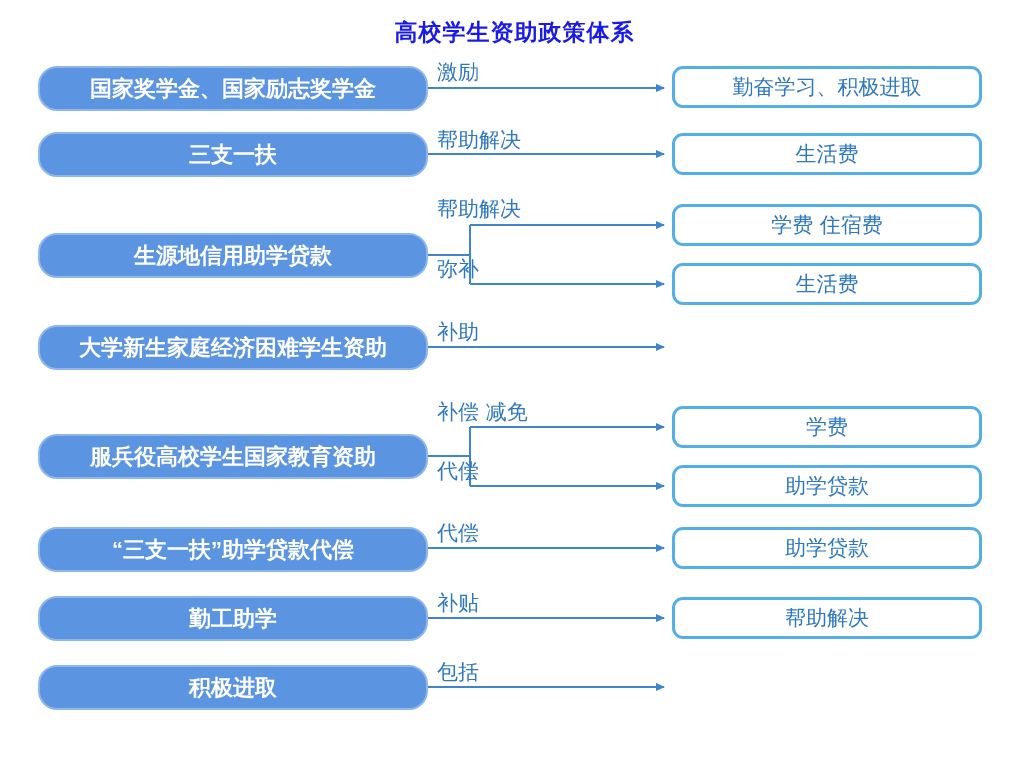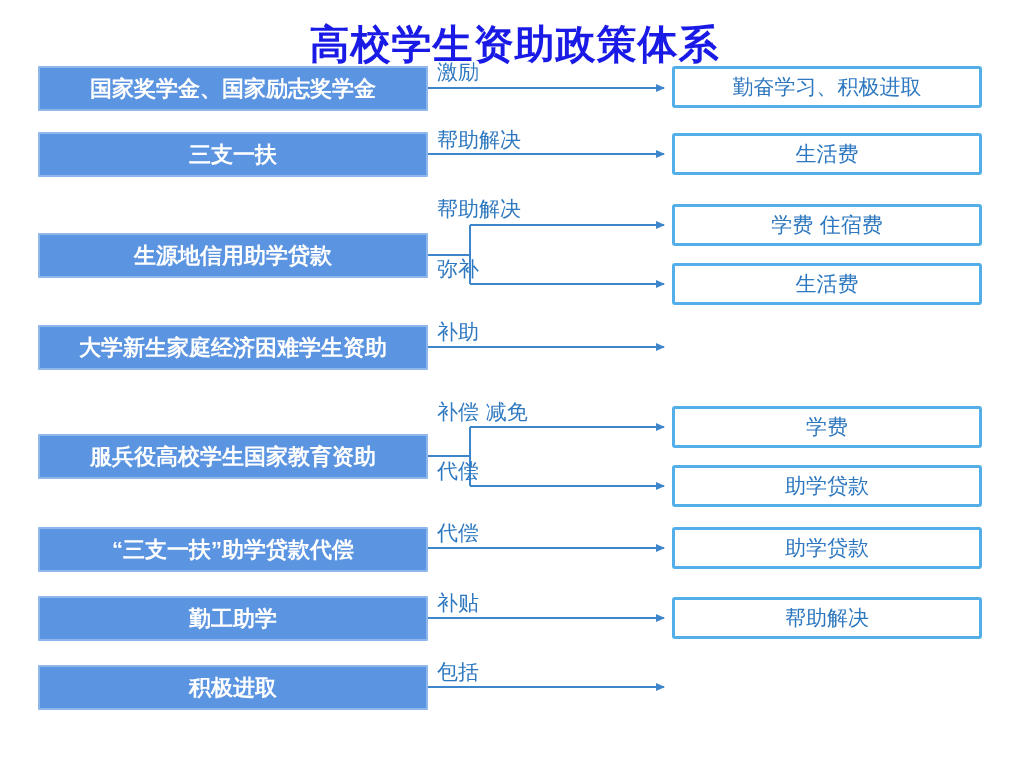--- a/index.html
+++ b/index.html
@@ -2,31 +2,31 @@
 <html><head>
 <meta charset="utf-8">
 <style>
   html,body { margin:0; padding:0; background:#ffffff; }
   .canvas {
     position:relative; width:1029px; height:762px; background:#ffffff;
     font-family:"Liberation Sans", sans-serif; overflow:hidden;
   }
   .title {
     position:absolute; top:17px; left:0; width:100%; text-align:center;
-    font-size:40px; font-weight:bold; color:#1A1AE6; letter-spacing:1px;
+    font-size:23px; font-weight:bold; color:#1A1AE6; letter-spacing:1px;
   }
   .lbox {
     position:absolute; left:38px; width:390px; height:45px; box-sizing:border-box;
-    background:#5B94E0; border:2px solid #8FB7EC; border-radius:1px;
+    background:#5B94E0; border:2px solid #8FB7EC; border-radius:19px;
     color:#ffffff; font-weight:bold; font-size:22px;
     display:flex; align-items:center; justify-content:center;
   }
   .rbox {
     position:absolute; left:672px; width:310px; height:42px; box-sizing:border-box;
-    background:#ffffff; border:3px solid #54AEE8; border-radius:3px;
+    background:#ffffff; border:3px solid #54AEE8; border-radius:11px;
     color:#2E78C0; font-size:21px; font-family:"DejaVu Serif", serif;
     display:flex; align-items:center; justify-content:center;
   }
   .alabel {
     position:absolute; width:220px; left:437px; text-align:left;
     font-size:21px; color:#2E78C0; font-family:"DejaVu Serif", serif;
     line-height:24px;
   }
   .wires { position:absolute; top:0; left:0; width:1029px; height:762px; }
 </style>

